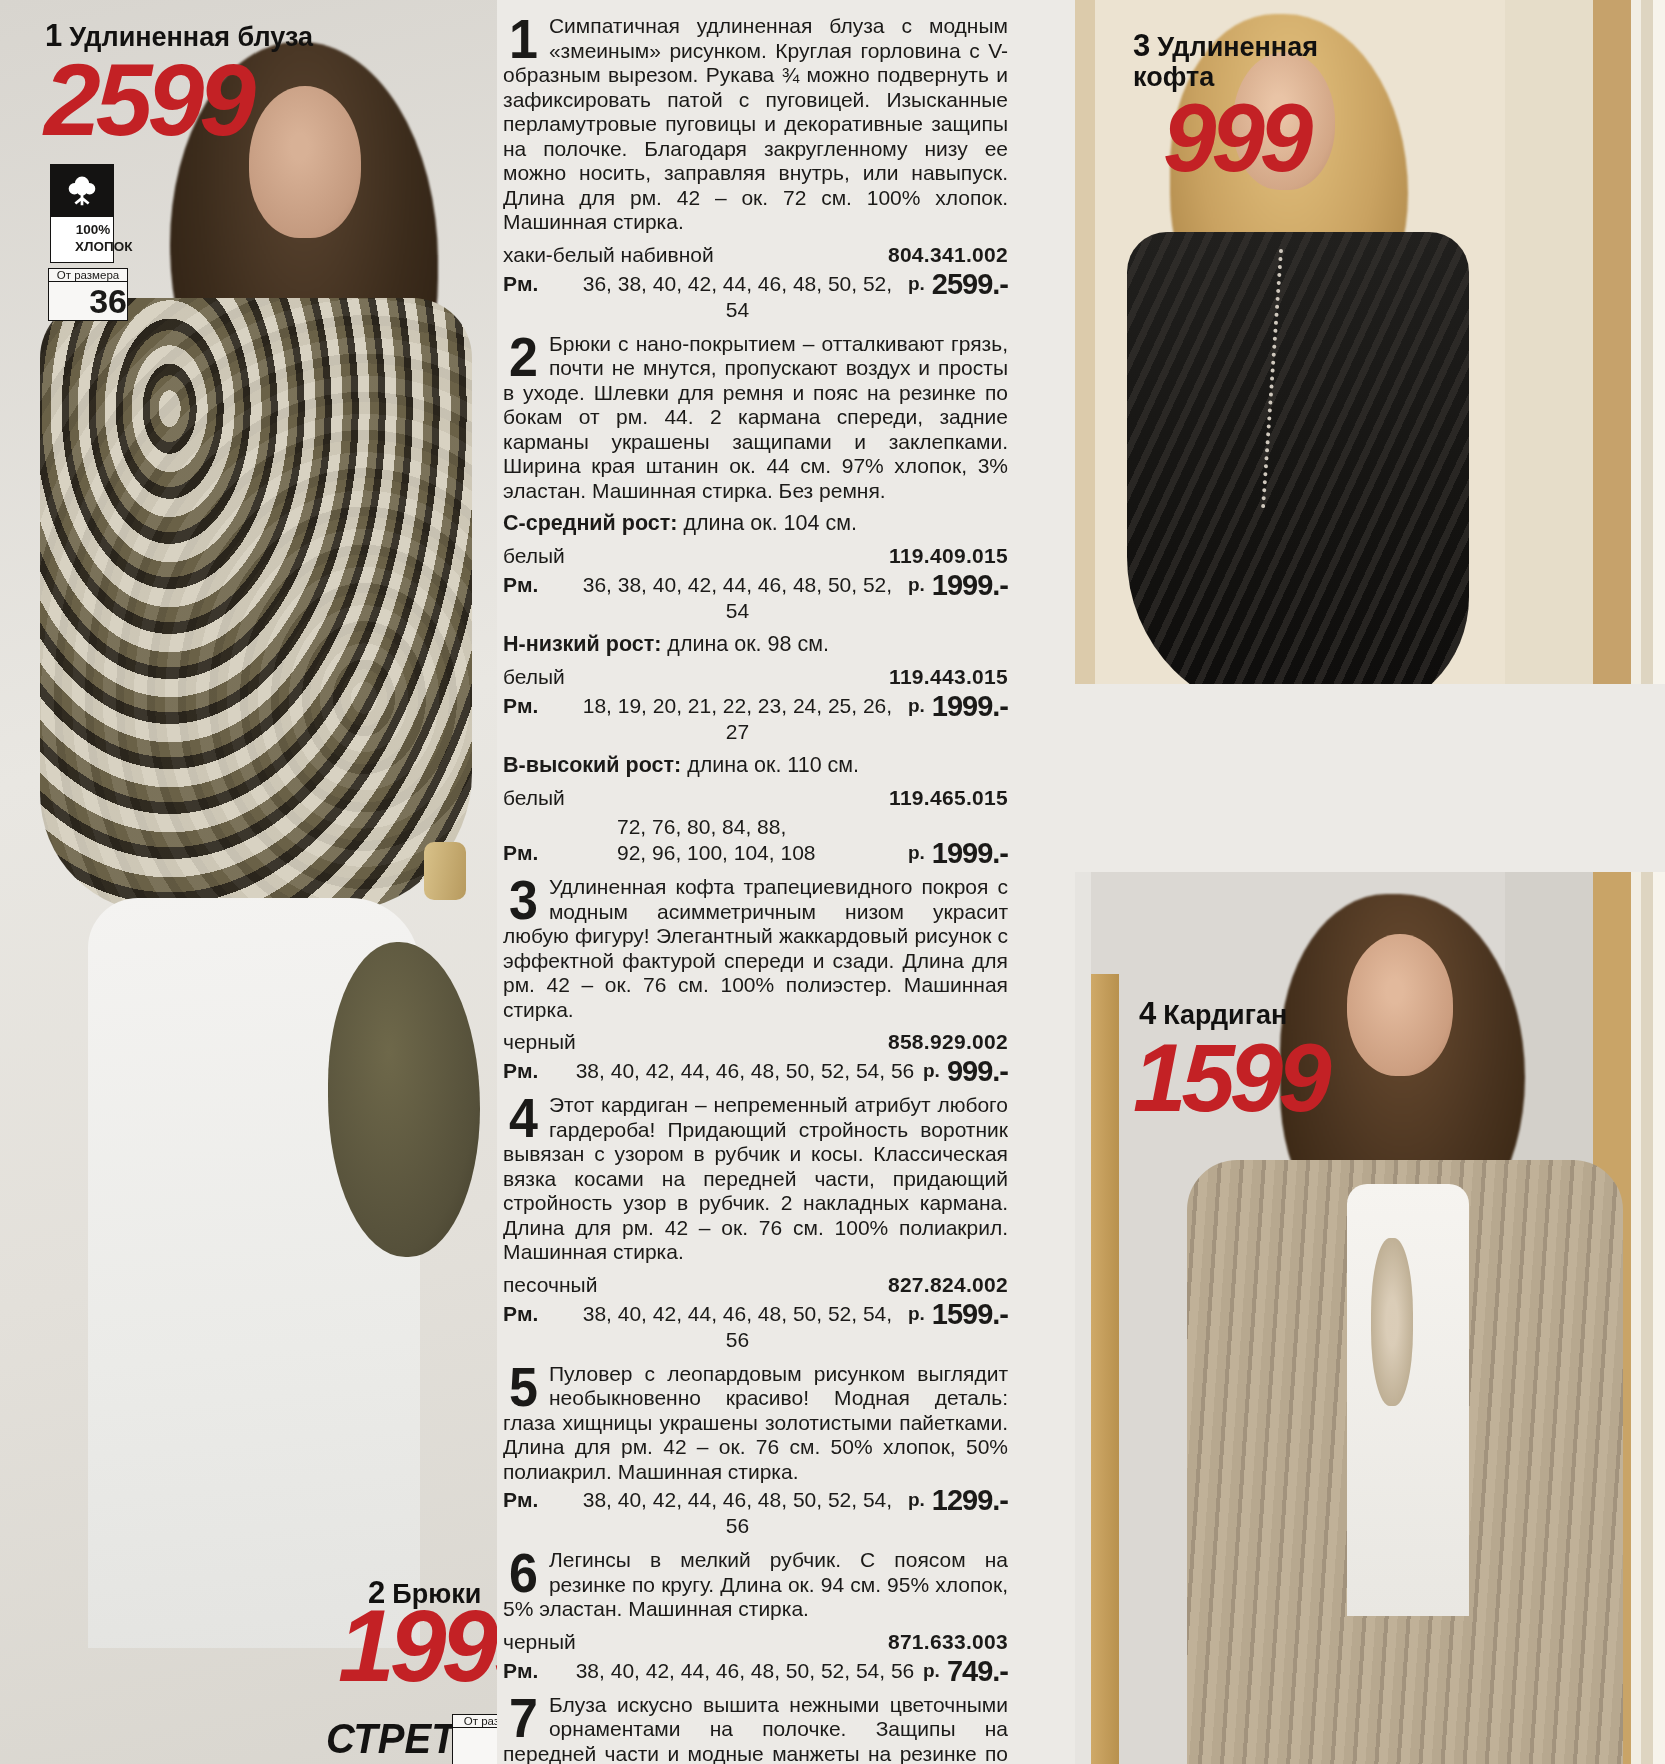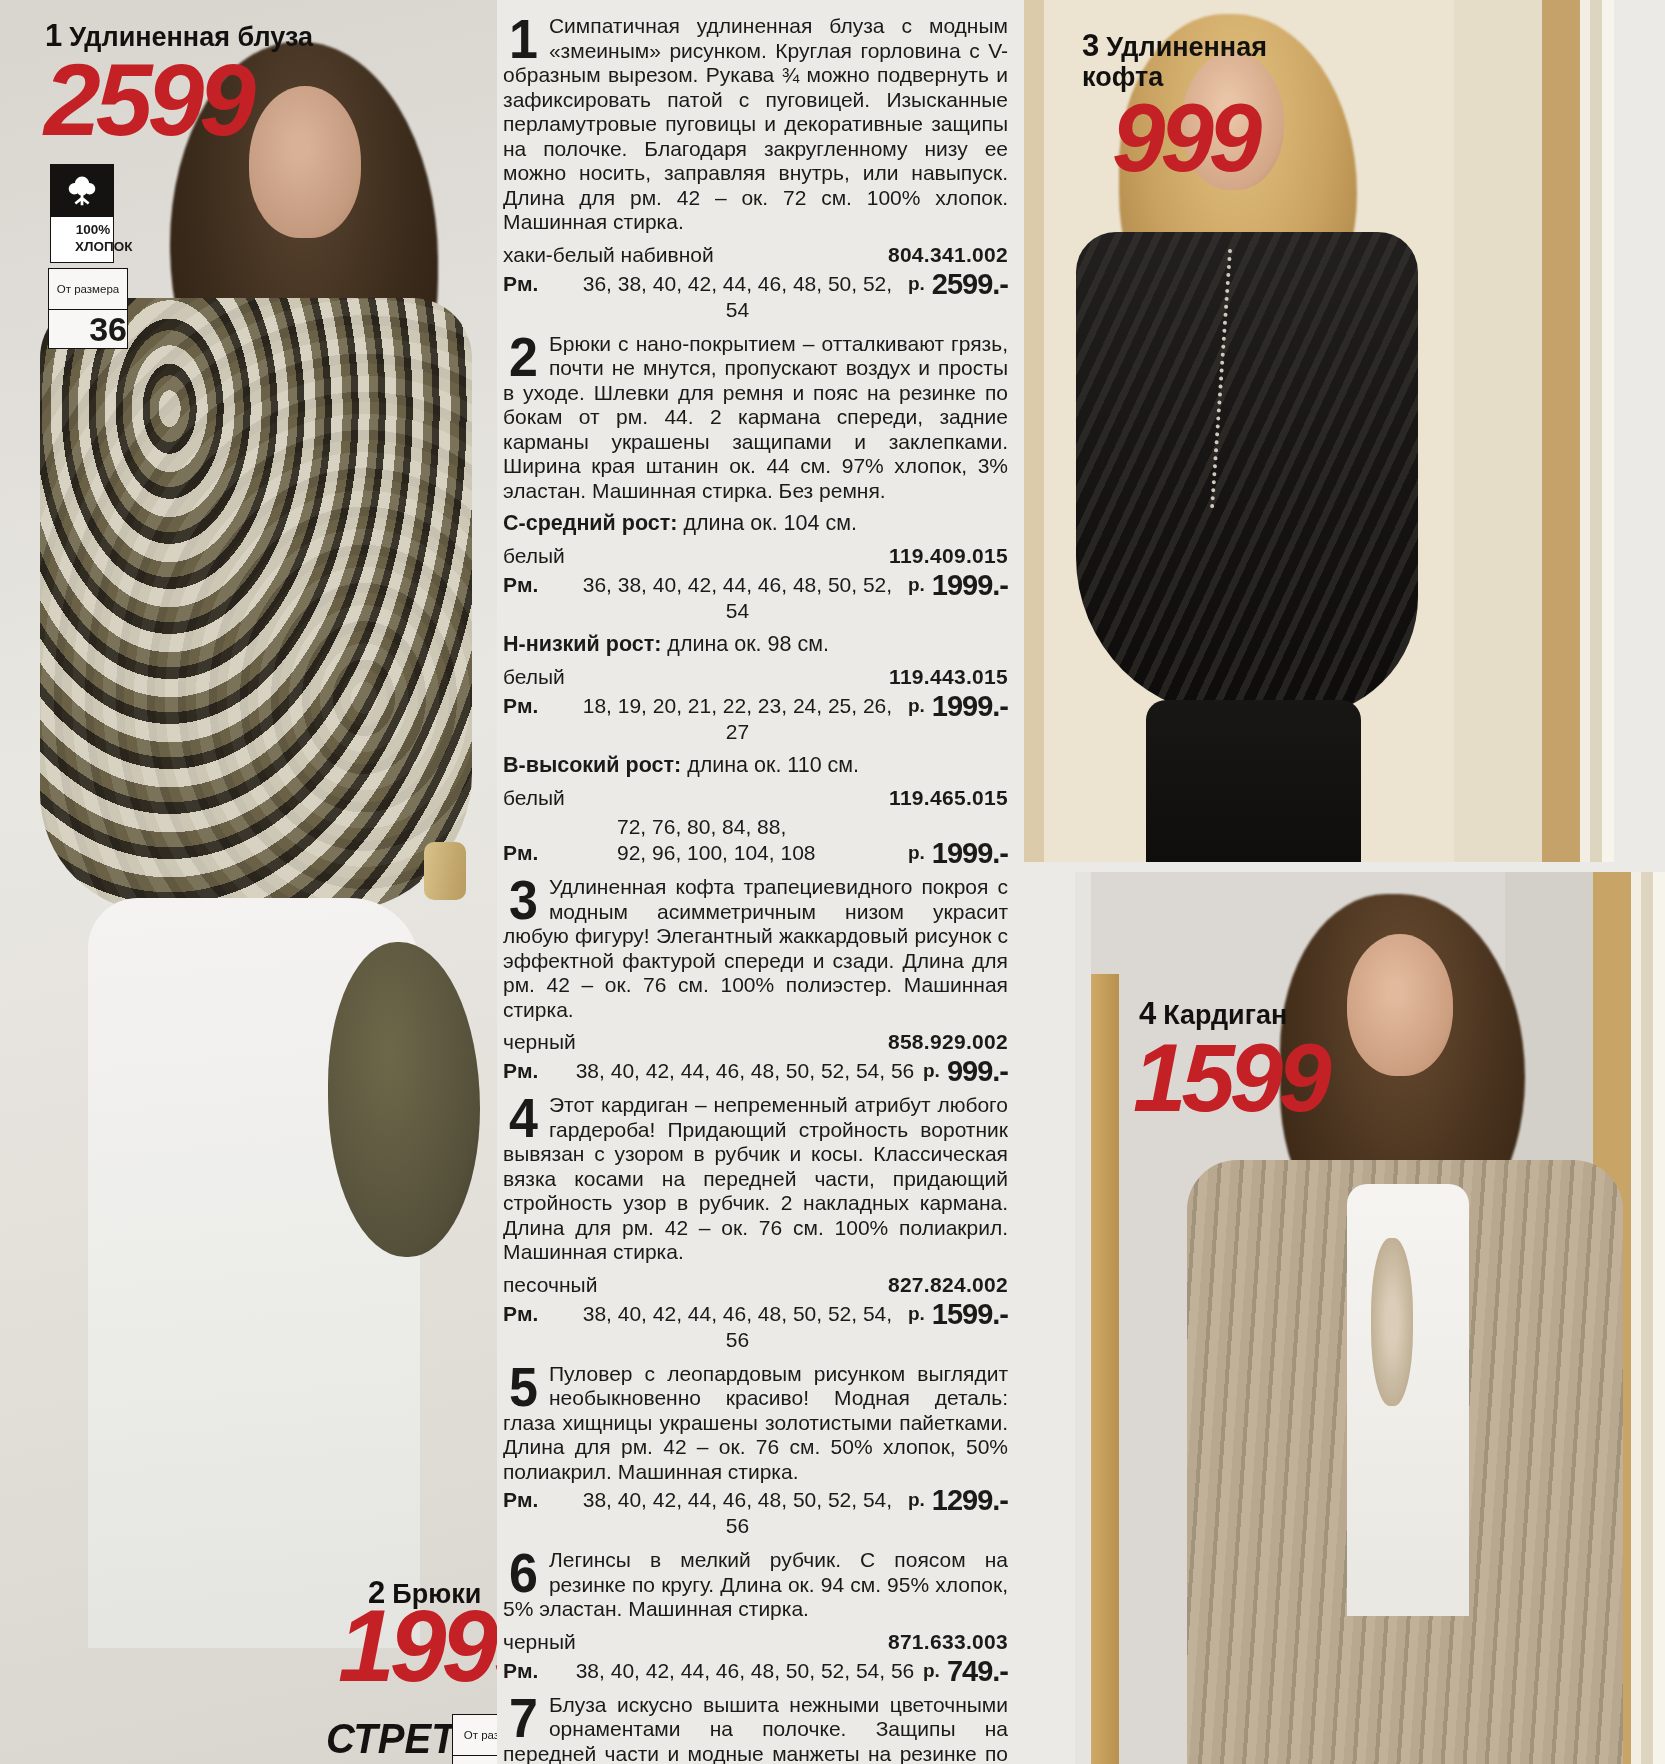--- a/index.html
+++ b/index.html
@@ -34,21 +34,21 @@
   .big-price{position:absolute;color:#c32125;font-weight:700;font-style:italic;
     font-size:102px;line-height:.95;letter-spacing:-5px;}
   .stretch{position:absolute;font-weight:700;font-style:italic;font-size:40px;
     letter-spacing:0px;color:#141312;transform:scaleY(1.08);}
 
   .cotton-badge{position:absolute;left:50px;top:164px;width:62px;border:1.5px solid #141312;background:#fff;}
   .cotton-top{height:52px;background:#141312;display:flex;align-items:center;justify-content:center;}
   .cotton-bottom{padding:5px 2px 6px;text-align:center;font-weight:700;font-size:13.5px;line-height:1.25;margin-left:22px;}
 
   .size-badge{position:absolute;width:78px;border:1.5px solid #141312;background:#f8f7f5;text-align:center;}
-  .size-badge .sb-cap{font-size:11.5px;padding:14px 1px;border-bottom:1px solid #141312;}
+  .size-badge .sb-cap{font-size:11.5px;padding:0 1px;border-bottom:1px solid #141312;}
   .size-badge .sb-val{font-size:34px;font-weight:700;line-height:1.12;text-align:right;}
 
   
   .mid-col{position:absolute;left:503px;top:14px;width:505px;height:1750px;overflow:hidden;}
   .cat-item{margin-bottom:9px;}
   .item-num{float:left;font-size:52px;line-height:44px;font-weight:700;margin:3px 13px 2px 6px;
     letter-spacing:-2px;transform:scaleY(1.05);}
   .item-desc{margin:0;font-size:21px;line-height:24.5px;text-align:justify;}
   .variant-head{font-size:21.5px;line-height:26px;margin-top:7px;}
   .variant-head b{font-weight:700;}
@@ -57,21 +57,21 @@
   .article{font-weight:700;letter-spacing:.3px;}
   .size-row{margin:3px 0 6px;font-size:21px;line-height:26px;}
   .rm{font-weight:700;width:72px;flex:none;}
   .sizes{flex:1;text-align:center;}
   .sizes-2line{display:flex;flex-direction:column;text-align:left;padding-left:42px;}
   .rub{font-weight:700;font-size:19px;margin:0 7px 0 8px;flex:none;}
   .price{font-weight:700;font-size:29px;letter-spacing:-1px;flex:none;}
   .two-line{align-items:flex-end;}
 
   
-  .photo-rt{position:absolute;left:1024px;top:0;width:590px;height:862px;overflow:hidden;
+  .photo-rt{position:absolute;left:1075px;top:0;width:590px;height:684px;overflow:hidden;
     background:linear-gradient(90deg,#dccbab 0 20px,#ece3d1 20px 430px,#e6ddc9 430px 518px,
       #c6a26b 518px 556px,#f2eee3 556px 566px,#ded5c1 566px 578px,#f7f4ec 578px);}
   .hair-blonde{left:95px;top:14px;width:238px;height:345px;border-radius:46% 54% 50% 50%;
     background:radial-gradient(ellipse at 50% 28%,#e3c17e 0%,#c9a261 55%,#a57f41 100%);filter:blur(1px);}
   .face-2{left:158px;top:52px;width:102px;height:138px;border-radius:50% 50% 46% 46%;
     background:radial-gradient(ellipse at 45% 40%,#e9c4a6 10%,#d3a787 70%,#b5866a 100%);}
   .tunic-black{left:52px;top:232px;width:342px;height:485px;border-radius:40px 40px 120px 160px;
     background:
      repeating-linear-gradient(115deg,rgba(60,56,52,.5) 0 7px,rgba(0,0,0,0) 7px 18px),
      linear-gradient(180deg,#21201e,#141311 60%,#0d0c0b);}

